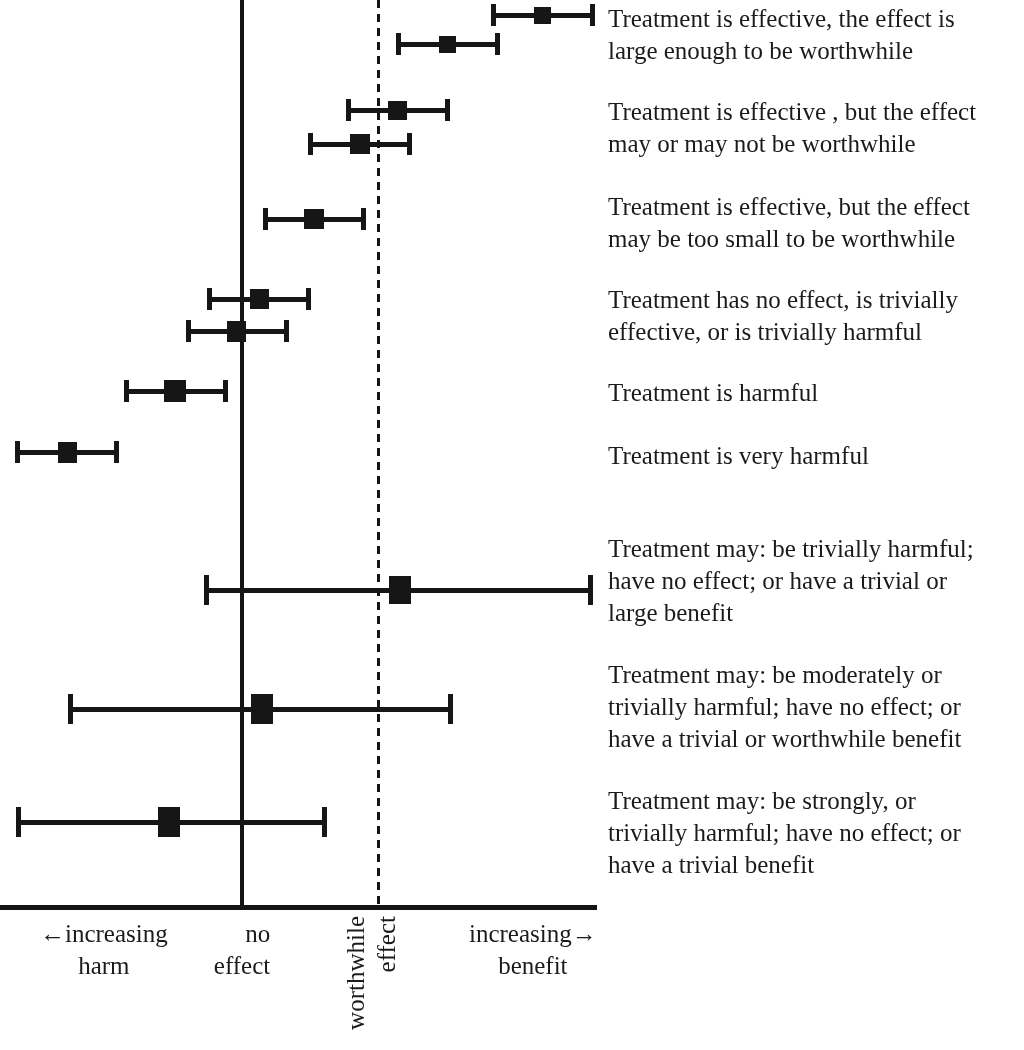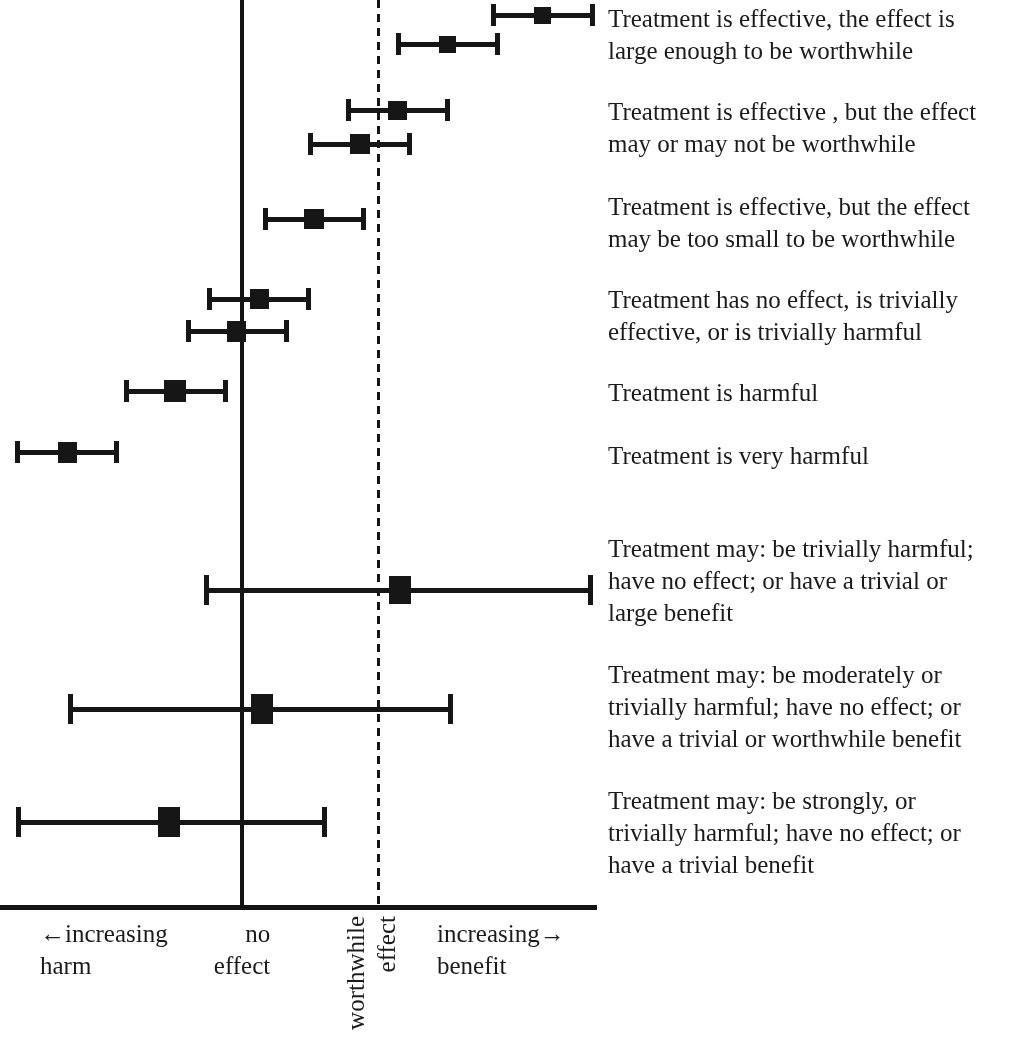--- a/index.html
+++ b/index.html
@@ -34,35 +34,35 @@
 <body>
 
 <div id="figure">
 
   <div id="no-effect-line" class="vline" style="left: 240px; width: 4px; height: 905px;"></div>
 
   <div id="worthwhile-line" class="vline-dashed" style="left: 376.5px; width: 3px; height: 905px;"></div>
 
   <div id="x-axis" class="axis-line" style="left: 0px; top: 905px; width: 597px; height: 5px;"></div>
 
-  <div class="xlabel" id="xlabel-harm" style="left: 40px;">←increasing
+  <div class="xlabel" id="xlabel-harm" style="left: 40px; text-align: center;">←increasing
 harm</div>
 
   <div class="xlabel center" id="xlabel-noeffect" style="left: 242px;">no
 effect</div>
 
   <div class="vlabel" id="vlabel-worthwhile" style="left: 342px; top: 916px;">
     <span>worthwhile</span>
   </div>
 
   <div class="vlabel" id="vlabel-effect" style="left: 373px; top: 916px;">
     <span>effect</span>
   </div>
 
-  <div class="xlabel" id="xlabel-benefit" style="left: 437px;">increasing→
+  <div class="xlabel" id="xlabel-benefit" style="left: 469px; text-align: center;">increasing→
 benefit</div>
 
 <div class="row-label" style="top: 3px;">Treatment is effective, the effect is
 large enough to be worthwhile</div>
     <div class="ci-line" style="left: 493.6px; top: 12.5px; width: 99.28px; height: 5px;"></div>
     <div class="ci-cap" style="left: 491.1px; top: 4px; width: 5px; height: 22px;"></div>
     <div class="ci-cap" style="left: 590.38px; top: 4px; width: 5px; height: 22px;"></div>
     <div class="ci-marker" style="left: 534.06px; top: 6.5px; width: 17px; height: 17px;"></div>
     <div class="ci-line" style="left: 398.4px; top: 41.5px; width: 99.28px; height: 5px;"></div>
     <div class="ci-cap" style="left: 395.9px; top: 33px; width: 5px; height: 22px;"></div>

